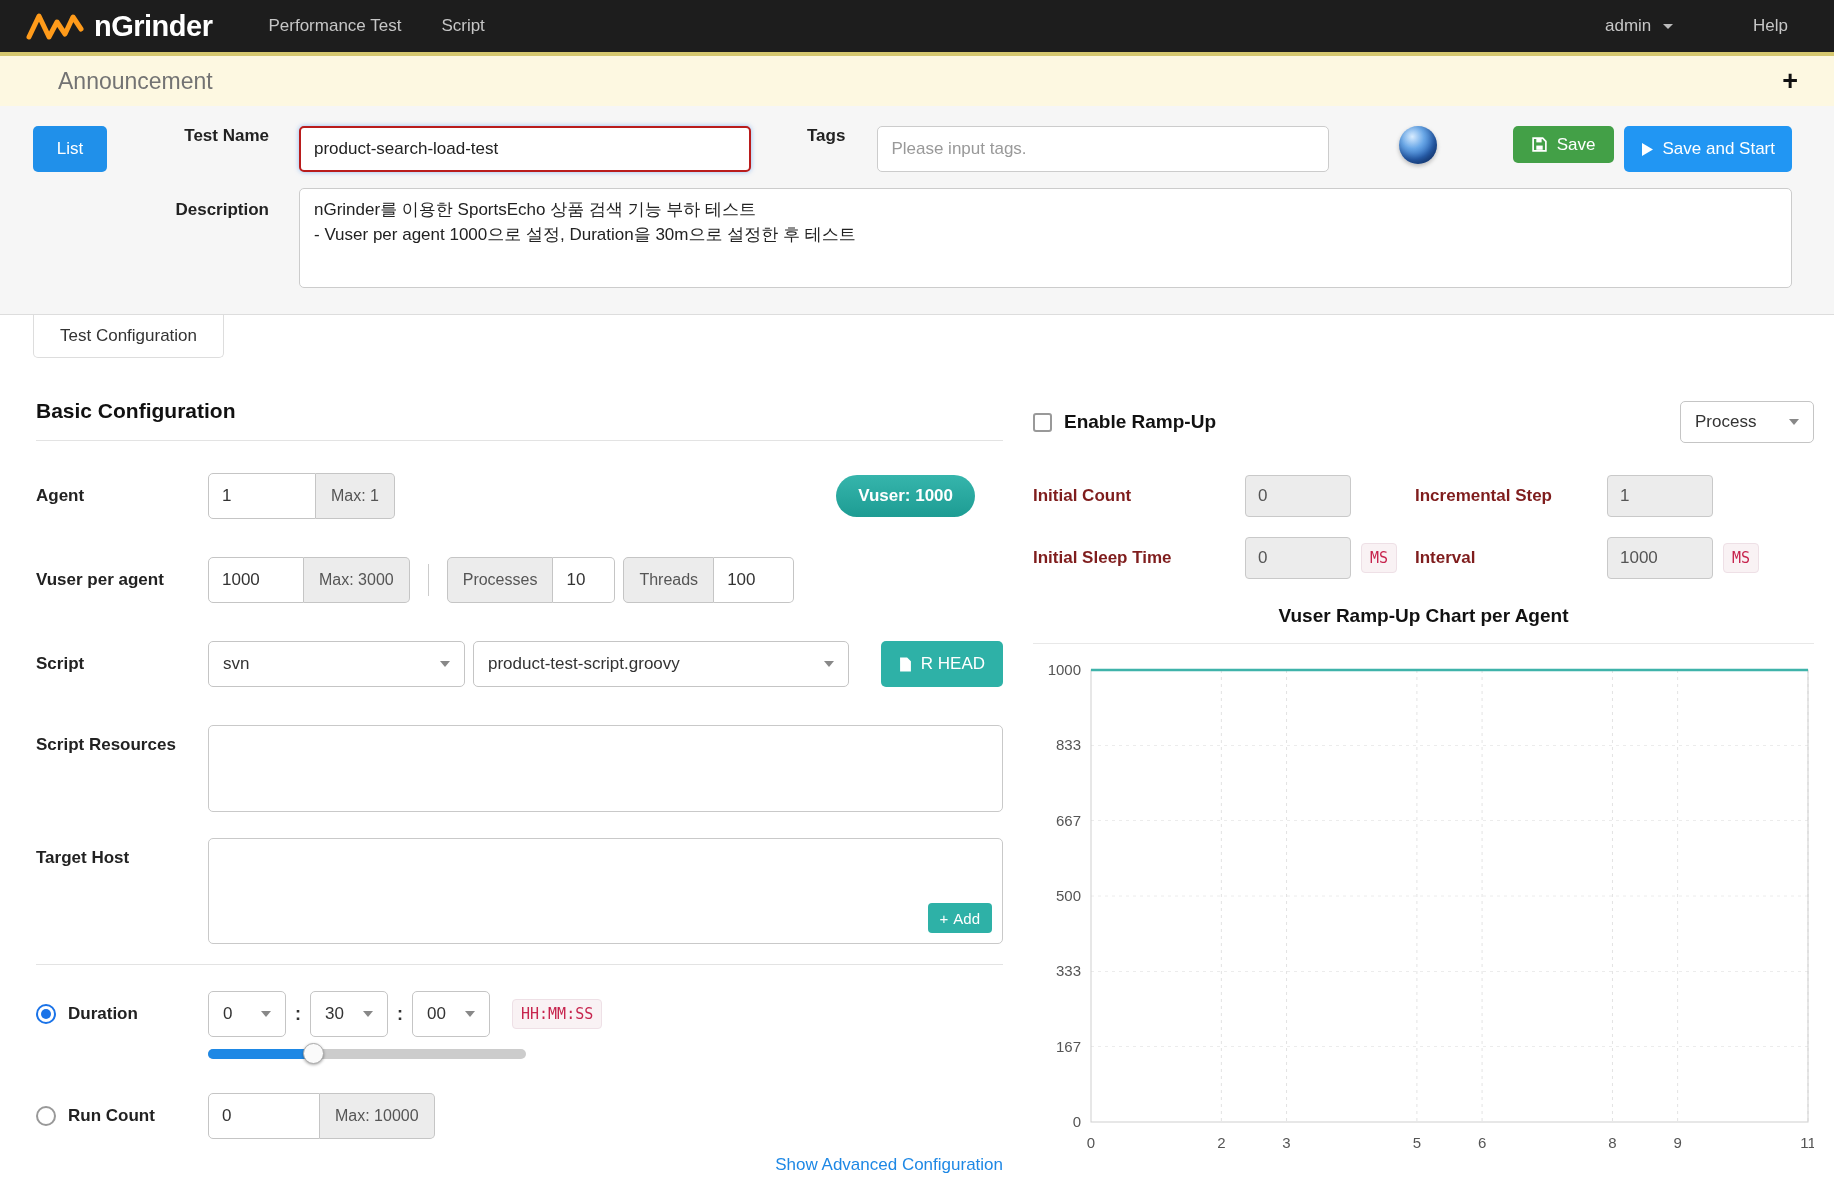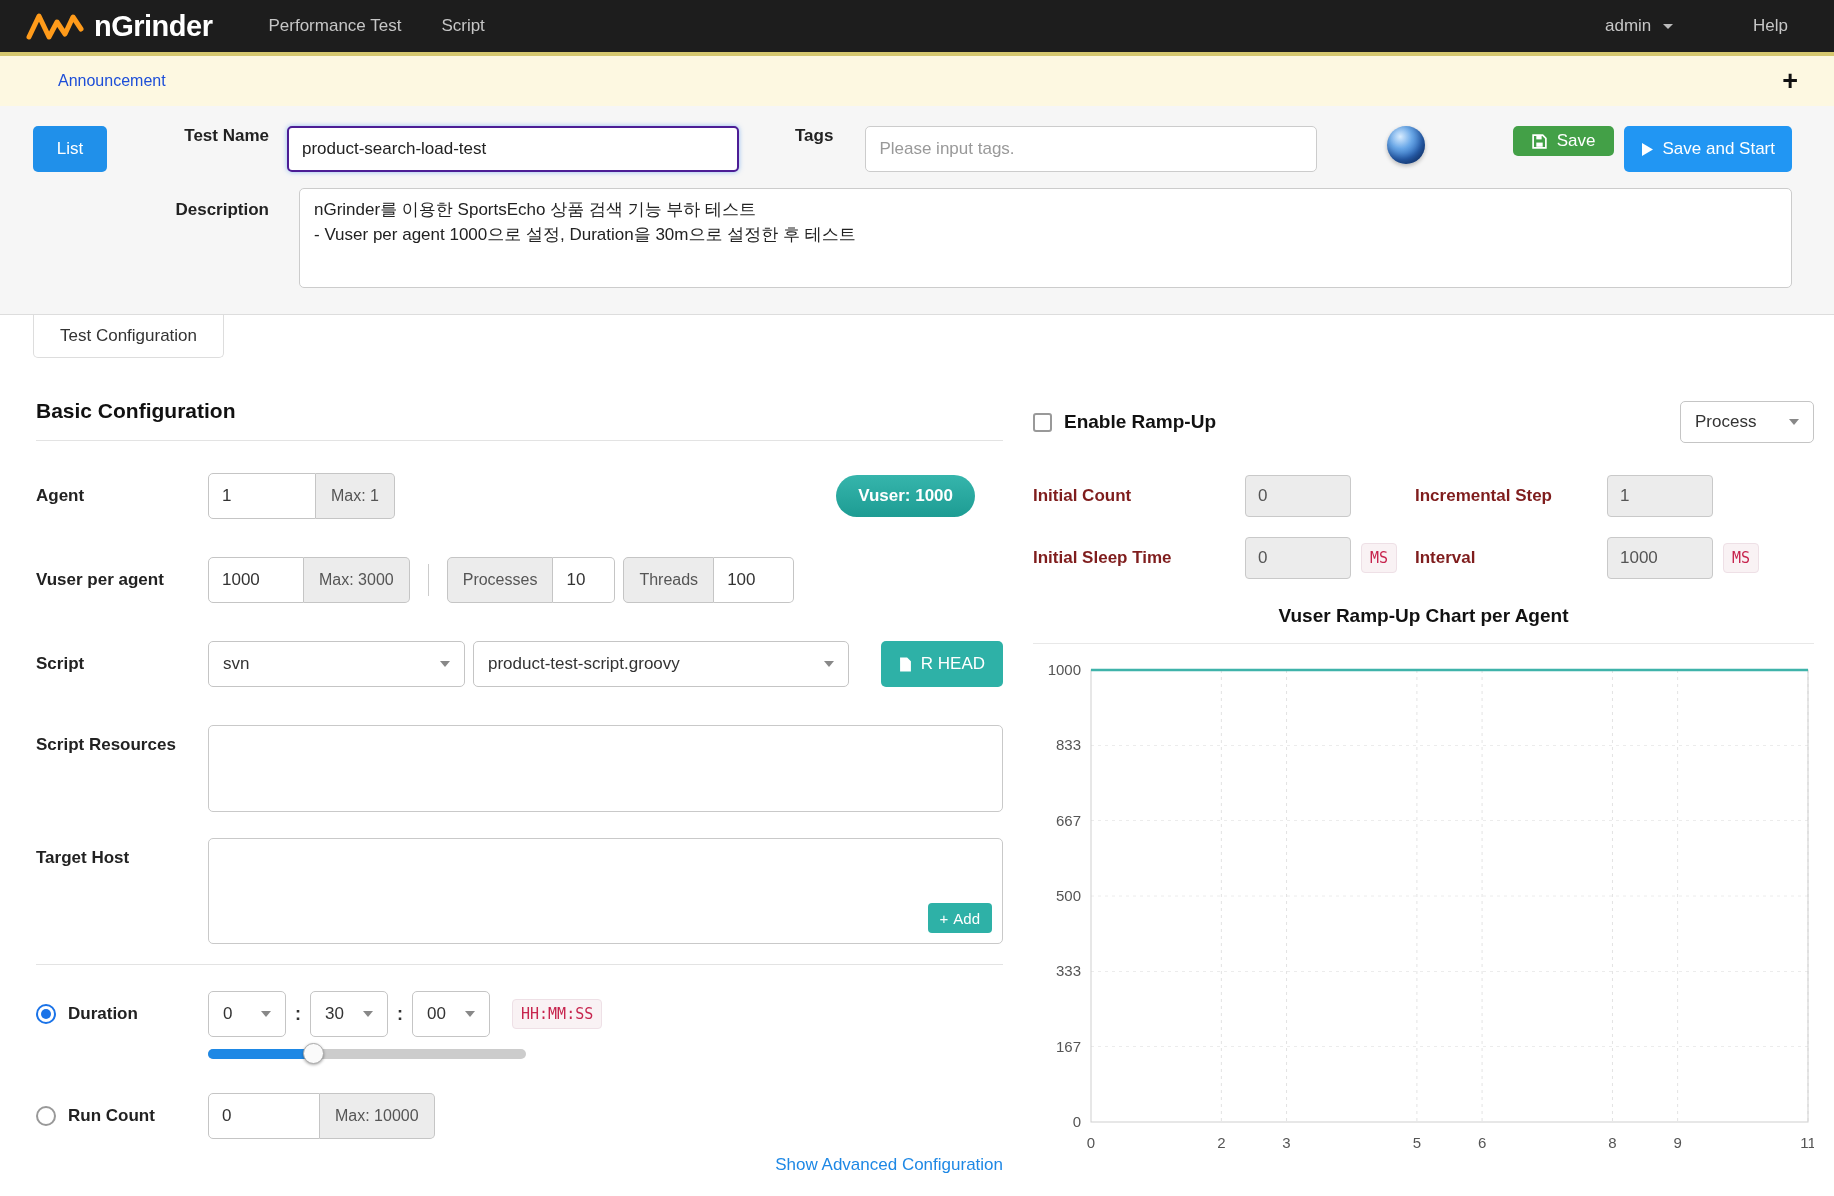--- a/index.html
+++ b/index.html
@@ -9,39 +9,39 @@
   
   .navbar { height:52px; background:#1d1d1d; display:flex; align-items:center; padding:8px 26px; }
   .brand { display:flex; align-items:center; gap:10px; margin-right:36px; cursor:pointer; }
   .brand-text { color:#fff; font-size:29px; font-weight:bold; letter-spacing:-0.5px; }
   .nav-link { color:#c6c6c6; font-size:17px; padding:0 20px; cursor:pointer; white-space:nowrap; }
   .nav-right { margin-left:auto; display:flex; align-items:center; gap:40px; }
   .caret-down { display:inline-block; width:0; height:0; border-left:5px solid transparent; border-right:5px solid transparent; border-top:5px solid #bbb; margin-left:7px; vertical-align:middle; }
 
   
   .announcement { height:54px; background:#fdf8e1; border-top:4px solid #d5c76e; display:flex; align-items:center; padding:0 22px 0 58px; }
-  .announce-title { color:#1d4ed8; font-size:16px; }
+  .announce-title { color:#737373; font-size:23px; }
   .announce-plus { margin-left:auto; font-size:27px; font-weight:bold; color:#111; cursor:pointer; line-height:1; padding:0 14px; }
 
   
   .test-panel { background:#f6f6f6; border-bottom:1px solid #ddd; padding:20px 42px 26px 33px; }
   .row1 { display:flex; align-items:flex-start; }
   .btn { border:none; cursor:pointer; color:#fff; border-radius:5px; font-size:17px; display:flex; align-items:center; justify-content:center; }
   .btn-list { width:74px; height:46px; background:#2090ea; }
   .lbl { font-weight:bold; font-size:17px; color:#222; }
   .lbl-testname { width:162px; text-align:right; }
   .tinput { height:46px; border:1px solid #ccc; border-radius:5px; padding:0 13px; font-size:17px; color:#222; background:#fff; font-family:inherit; }
-  .input-testname { margin-left:18px; width:452px; border:2px solid #4c1d95; box-shadow:0 0 5px rgba(60,140,240,.55); outline:none; }
+  .input-testname { margin-left:30px; width:452px; border:2px solid #b91c1c; box-shadow:0 0 5px rgba(60,140,240,.55); outline:none; }
   .lbl-tags { margin-left:56px; }
   .input-tags { margin-left:32px; width:452px; }
   .input-tags::placeholder { color:#999; }
   .sphere { width:38px; height:38px; border-radius:50%; margin-left:70px; flex:0 0 auto;
     background:radial-gradient(circle at 35% 28%, #d8ecff 0%, #6aa8e8 32%, #2d6cc0 62%, #123f7e 100%);
     box-shadow:inset -3px -5px 8px rgba(0,0,30,.35), 0 2px 4px rgba(0,0,0,.25); }
-  .btn-save { margin-left:auto; height:30px; padding:0 18px; background:#43a047; gap:9px; }
+  .btn-save { margin-left:auto; height:37px; padding:0 18px; background:#43a047; gap:9px; }
   .btn-savestart { margin-left:10px; height:46px; padding:0 17px; background:#2196f3; gap:9px; }
   .row2 { display:flex; margin-top:16px; align-items:flex-start; }
   .lbl-desc { width:236px; text-align:right; padding-top:12px; }
   .textarea-desc { margin-left:30px; flex:1; height:100px; border:1px solid #ccc; border-radius:5px; padding:9px 14px; font-size:17px; line-height:1.45; resize:none; color:#222; font-family:inherit; background:#fff; }
 
   
   .tabbar { height:46px; background:#fff; }
   .tab-active { display:inline-flex; margin-left:33px; padding:11px 26px; border:1px solid #ddd; border-top:none; border-radius:0 0 5px 5px; font-size:17px; color:#333; background:#fff; cursor:pointer; }
 
   

